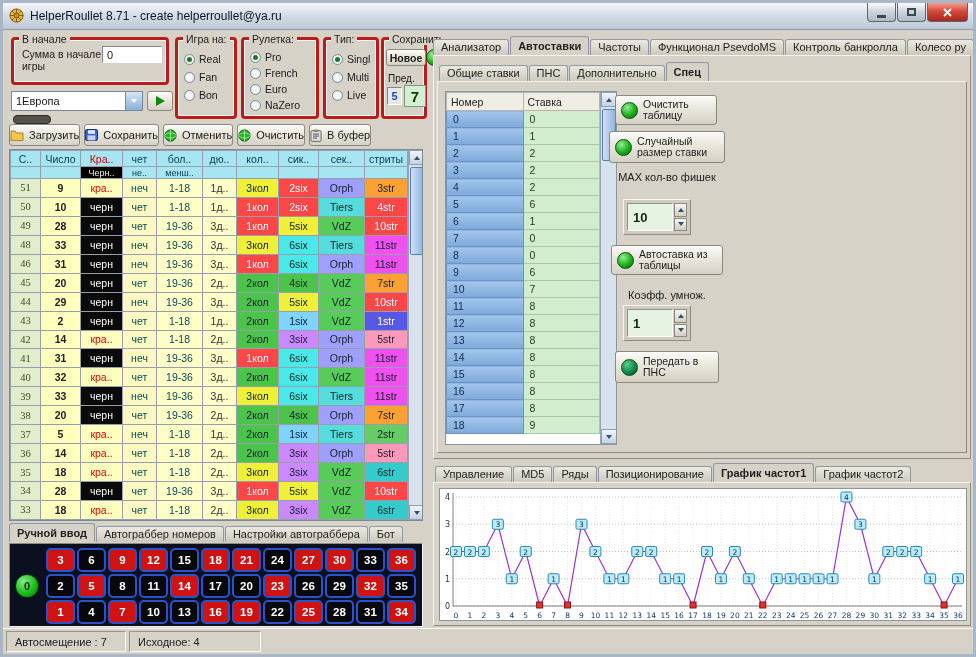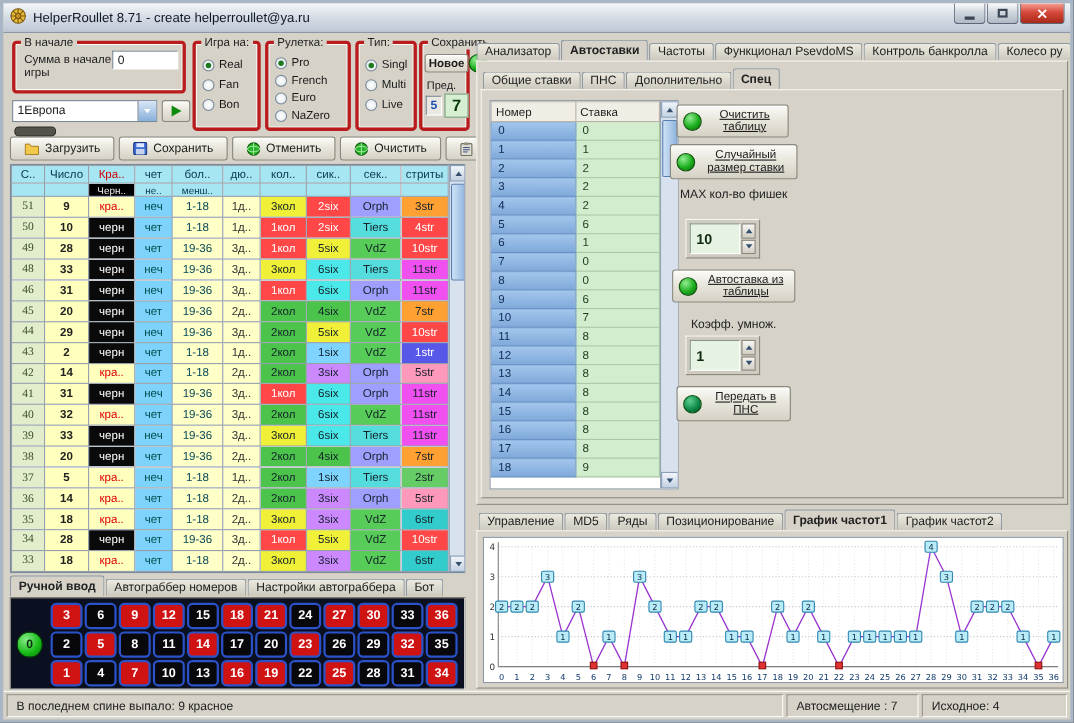--- a/index.html
+++ b/index.html
@@ -53,39 +53,39 @@
   .pill{position:absolute;width:38px;height:9px;background:#53534b;border:1px solid #2e2e28;border-radius:4px;}
   .mini-field{position:absolute;border:1px solid;border-color:#7a8894 #fff #fff #7a8894;background:#e9e9e2;
     display:flex;align-items:center;justify-content:center;color:#1a50b0;font-weight:bold;}
   .big-green{position:absolute;border:1px solid #7a9a7a;background:#d6eed2;color:#0a3a0a;
     font-weight:bold;font-size:15px;display:flex;align-items:center;justify-content:center;}
   .sphere{width:17px;height:17px;border-radius:50%;flex:none;border:1px solid #0a520a;
     background:radial-gradient(circle at 35% 30%,#92ee92,#1cae1c 55%,#0a640a);}
   .sphere.dark{background:radial-gradient(circle at 35% 30%,#5ed08e,#0f8a4a 55%,#05441f);}
   
   .toolbar{position:absolute;left:6px;top:121px;width:414px;height:22px;display:flex;gap:4px;}
-  .tbbtn{height:22px;padding:0 12px;font-size:11px;flex:none;}
+  .tbbtn{height:22px;padding:0 0;font-size:11px;flex:none;}
   .ticon{flex:none;}
   
   .spins-wrap{position:absolute;left:6px;top:146px;width:414px;height:372px;background:#fff;
     border:1px solid #7a8a9a;display:flex;overflow:hidden;}
   table.spins-grid{border-collapse:collapse;table-layout:fixed;width:397px;flex:none;}
   .spins-grid th,.spins-grid td{border:1px solid #95a0ab;padding:0;text-align:center;
     font-size:10.5px;white-space:nowrap;overflow:hidden;font-weight:normal;}
   .spins-grid .hrow1 th{height:16px;background:#a6e6f2;color:#0a3a52;}
   .spins-grid .hrow2 th{height:12px;background:#a6e6f2;color:#0a3a52;font-size:9px;}
   .spins-grid th.hdr-black{background:#000;color:#eee;}
   .spins-grid th.hc2{color:#d00000;}
   .spins-grid td{height:18px;}
   td.c0{background:#e2eecb;color:#3a4a2a;font-family:Liberation Serif, serif;}
   td.c1{background:#ffffbe;font-weight:bold;color:#222;}
   td.c2{background:#ffffbe;}
   td.cell-red{color:#e00000;}
   td.cell-black{background:#0a0a0a !important;color:#fff;}
-  td.c3{background:#7dd3fc;color:#005050;}
+  td.c3{background:#fef9c3;color:#005050;}
   td.c4{background:#ffffc8;color:#084858;}
   td.c5{background:#ffffc8;color:#333;}
   
   .board-panel{position:absolute;left:6px;top:540px;width:414px;height:84px;background:#0b1020;
     border:1px solid;border-color:#8d8a7e #f6f4ee #f6f4ee #8d8a7e;}
   .board-grid{display:grid;grid-template-columns:repeat(13,29px);grid-template-rows:repeat(3,24px);gap:2px;padding:4px 5px;}
   .bcell{background:#08080c;border:2px solid #2b52c8;border-radius:5px;color:#fff;font-weight:bold;font-size:11.5px;
     display:flex;align-items:center;justify-content:center;}
   .bcell.red{background:#cf1212;}
   .bzero{width:24px;height:24px;border-radius:50%;border:1px solid #063a06;color:#06320a;font-weight:bold;
@@ -94,21 +94,21 @@
   
   .bets-wrap{position:absolute;left:442px;top:88px;width:172px;height:354px;background:#fff;
     border:1px solid #8a96a2;display:flex;overflow:hidden;z-index:2;}
   table.bets-grid{border-collapse:collapse;table-layout:fixed;width:154px;flex:none;align-self:flex-start;}
   .bets-grid th{height:18px;background:#f0ede4;border:1px solid #b8b4a8;font-weight:normal;
     text-align:left;padding-left:4px;font-size:10.5px;color:#222;}
   .bets-grid td{height:17px;font-size:10.5px;padding-left:6px;text-align:left;}
   td.bnum{width:56px;background:linear-gradient(180deg,#a2c6ec,#7fa9da);border:1px solid #6a92c4;color:#0e2a52;}
   td.bstake{background:#d2ecce;border:1px solid #a8c8a4;color:#1c3a1c;}
   
-  .ctl-btn{position:absolute;justify-content:flex-start;padding:0 5px;font-size:10.5px;line-height:11px;text-align:center;z-index:2;text-decoration:underline;}
+  .ctl-btn{position:absolute;justify-content:flex-start;padding:0 5px;font-size:10.5px;line-height:11px;text-align:left;z-index:2;}
   .ctl-label-static{position:absolute;text-align:center;font-size:11px;color:#222;line-height:13px;z-index:2;}
   .spinwrap{position:absolute;border:1px solid;border-color:#f8f6f0 #8d8a7e #8d8a7e #f8f6f0;background:#cfcbc1;
     padding:3px;display:flex;z-index:2;}
   .spinfield{flex:1;background:#e6f2e2;border:1px solid;border-color:#8a968a #fff #fff #8a968a;
     display:flex;align-items:center;padding-left:5px;font-size:13px;font-weight:bold;color:#102a10;}
   .spincol{width:13px;display:flex;flex-direction:column;margin-left:1px;gap:1px;}
   .spinbtn{flex:1;background:linear-gradient(#f6f6f2,#d2cec4);border:1px solid #8d8a7e;
     display:flex;align-items:center;justify-content:center;}
   
   .chart-area{position:absolute;left:436px;top:485px;width:528px;height:133px;background:#fff;
@@ -924,18 +924,17 @@
         <text x="434.3333333333333" y="129" text-anchor="middle" font-size="7.5" fill="#123a6a">30</text>
         <text x="448.27777777777777" y="129" text-anchor="middle" font-size="7.5" fill="#123a6a">31</text>
         <text x="462.22222222222223" y="129" text-anchor="middle" font-size="7.5" fill="#123a6a">32</text>
         <text x="476.1666666666667" y="129" text-anchor="middle" font-size="7.5" fill="#123a6a">33</text>
         <text x="490.11111111111114" y="129" text-anchor="middle" font-size="7.5" fill="#123a6a">34</text>
         <text x="504.05555555555554" y="129" text-anchor="middle" font-size="7.5" fill="#123a6a">35</text>
         <text x="518" y="129" text-anchor="middle" font-size="7.5" fill="#123a6a">36</text>
       </svg></div>
 
   <div class="statusbar">
-    <div class="spanel" style="flex:1">В последнем спине выпало: 9 красное</div>
     <div class="spanel" style="width:120px">Автосмещение : 7</div>
     <div class="spanel" style="width:132px">Исходное: 4</div>
   </div>
 
 </div>
 
 </body></html>

